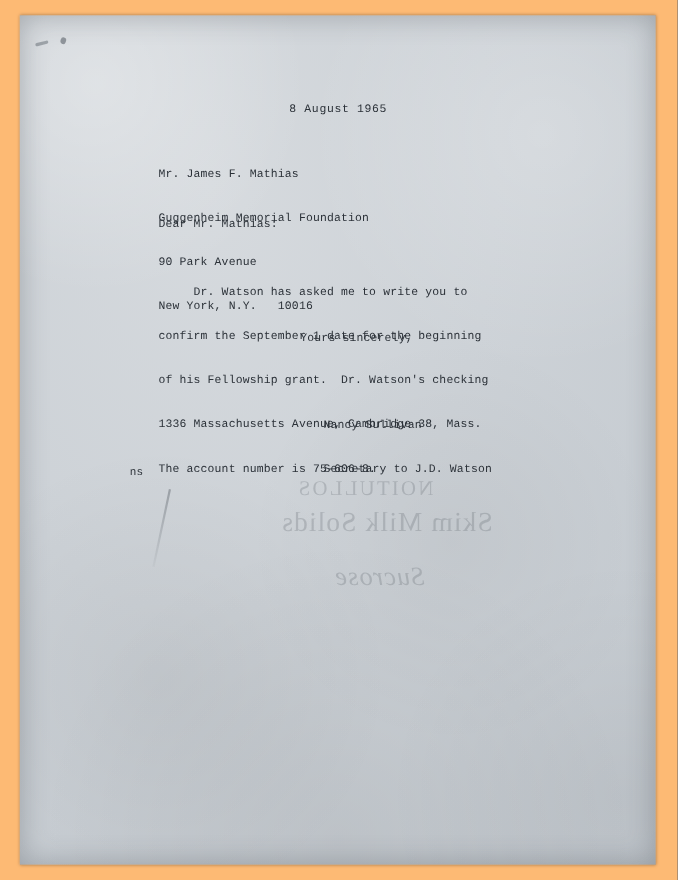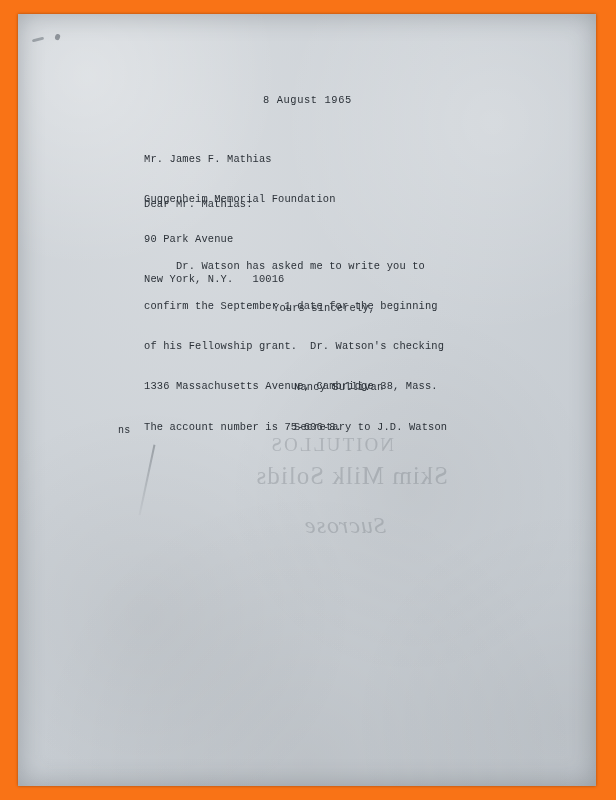--- a/index.html
+++ b/index.html
@@ -11,21 +11,21 @@
     width: 616px;
     height: 800px;
     overflow: hidden;
     font-family: "Liberation Mono", monospace;
   }
 
   #page {
     position: relative;
     width: 616px;
     height: 800px;
-    background: #f97316;
+    background: #fdba74;
   }
 
   
   #sheet {
     position: absolute;
     left: 18px;
     top: 14px;
     width: 578px;
     height: 772px;
     background:

